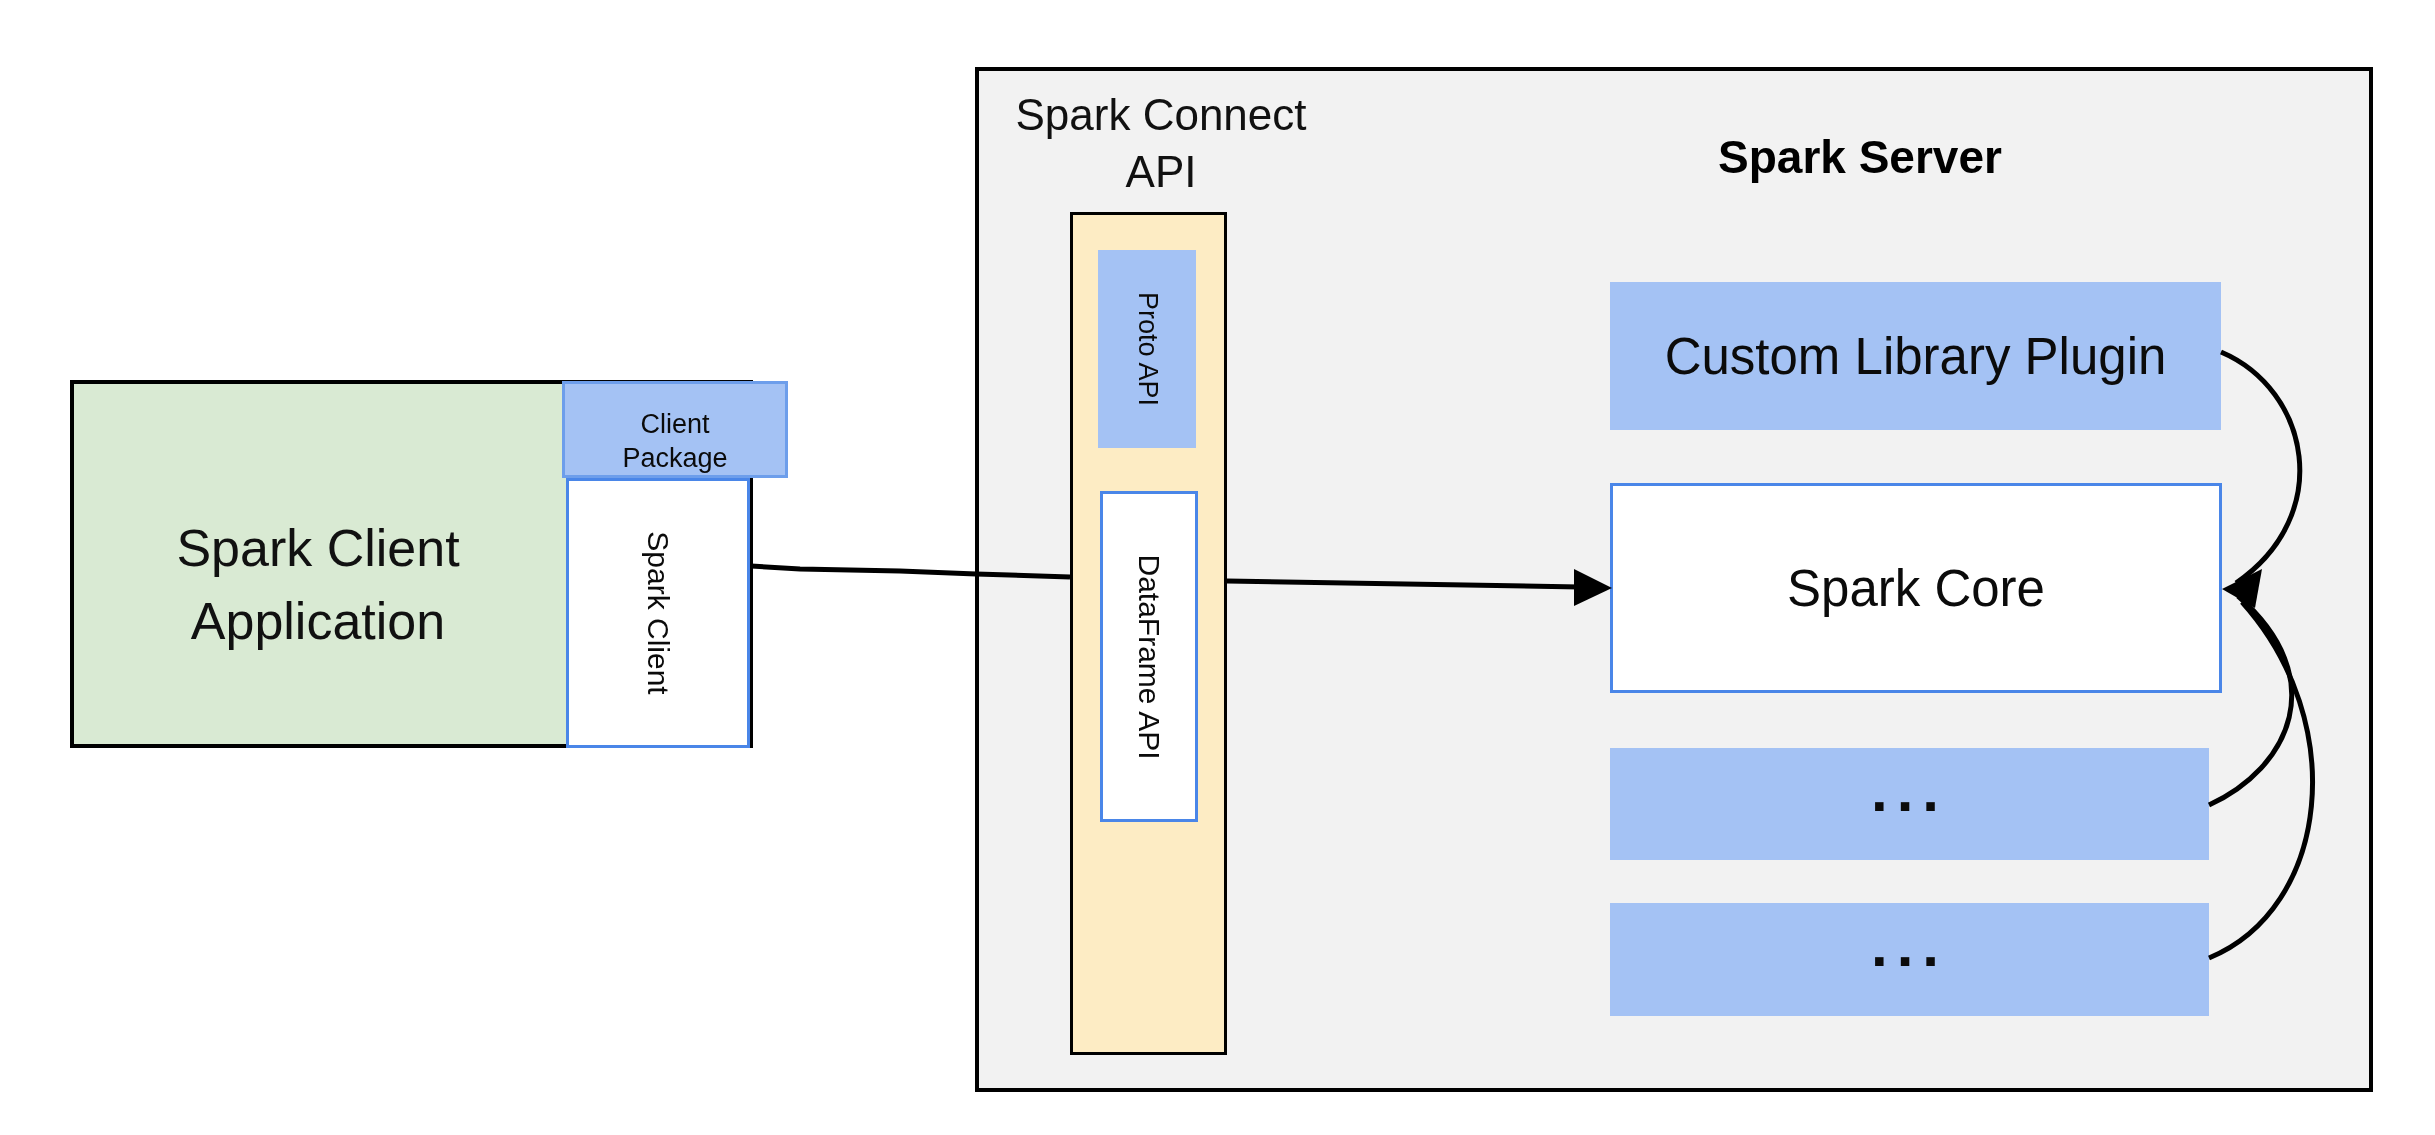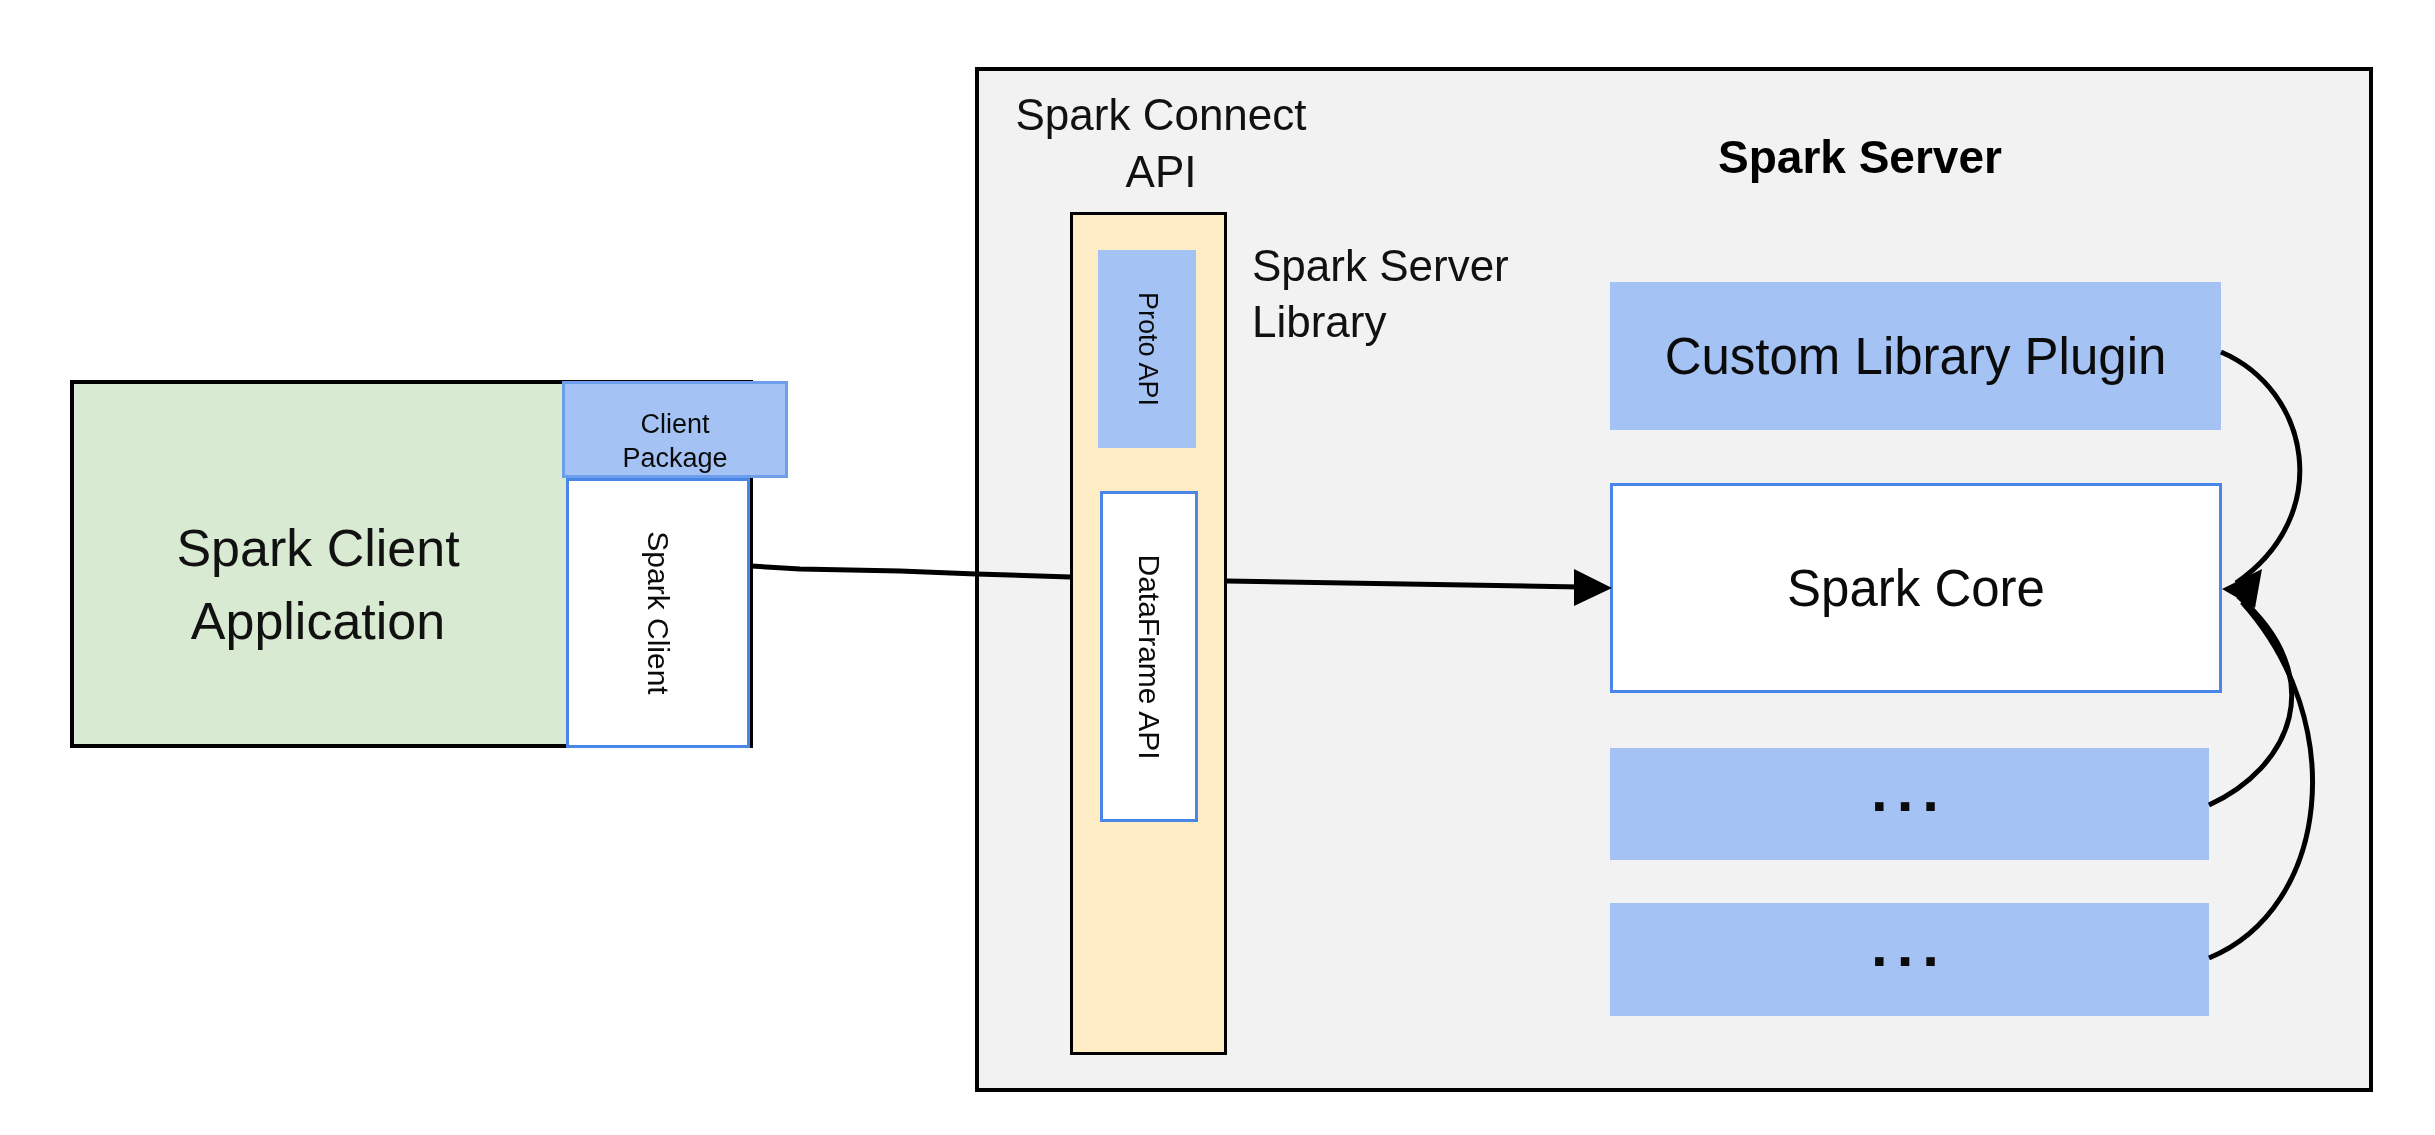--- a/index.html
+++ b/index.html
@@ -114,21 +114,20 @@
     <span class="vlabel v-md">Spark Client</span>
   </div>
 
   <div class="abs cream-box"></div>
   <div class="abs proto-box">
     <span class="vlabel v-sm">Proto API</span>
   </div>
   <div class="abs dataframe-box">
     <span class="vlabel v-md">DataFrame API</span>
   </div>
-  <div class="abs library-label">Spark Server Library</div>
 
   <div class="abs plugin-box">
     <span class="plugin-label">Custom Library Plugin</span>
   </div>
   <div class="abs core-box">
     <span class="core-label">Spark Core</span>
   </div>
   <div class="abs dots-box dots1">
     <span class="dots-label">...</span>
   </div>

